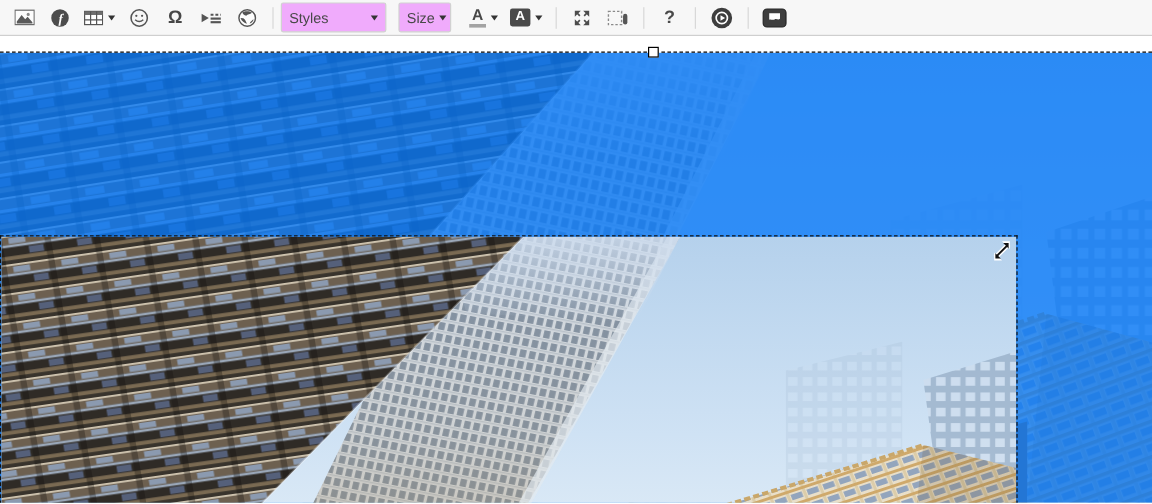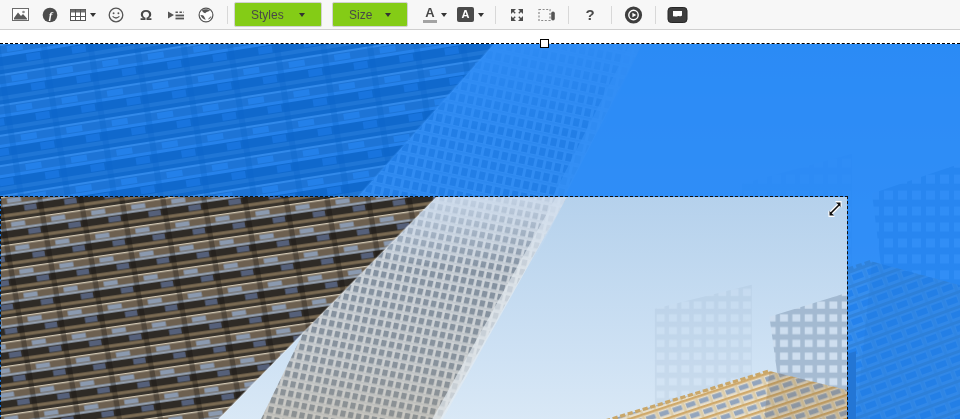--- a/index.html
+++ b/index.html
@@ -20,26 +20,26 @@
     border-radius: 2px; cursor: pointer; color:#4a4a4a;
   }
   .tb-btn svg { display:block; }
   .tb-sep { width:1px; height:18px; background:#d8d8d8; margin:0 6px; flex:none; }
   .caret {
     width:0; height:0; margin-left:4px;
     border-left:3.5px solid transparent; border-right:3.5px solid transparent;
     border-top:4px solid #333; flex:none;
   }
   .combo {
-    height: 25px; width: 88px; margin-right: 10px; padding: 0 16px;
-    background:#84cc16; border:1px solid #d1d1d1; border-radius:2px;
+    height: 25px; width: 88px; margin-right: 10px; padding: 0 6px;
+    background:#f0abfc; border:1px solid #d1d1d1; border-radius:2px;
     display:inline-flex; align-items:center; justify-content:space-between;
     font-size:12px; color:#484848; cursor:pointer; flex:none;
   }
-  .combo.small { width: 76px; }
+  .combo.small { width: 44px; }
   .glyph-omega { font-size:15px; font-weight:bold; color:#474747; line-height:1; }
   .glyph-q { font-size:15px; font-weight:bold; color:#4a4a4a; line-height:1; }
   .a-color { display:flex; flex-direction:column; align-items:center; line-height:1; }
   .a-color .A { font-size:13px; font-weight:bold; color:#474747; }
   .a-color .bar { width:14px; height:3px; background:#a3a3a3; margin-top:1px; }
   .a-box {
     width:17px; height:15px; background:#4a4a4a; border-radius:2px;
     color:#fff; font-size:11px; font-weight:bold;
     display:flex; align-items:center; justify-content:center; line-height:1;
   }

